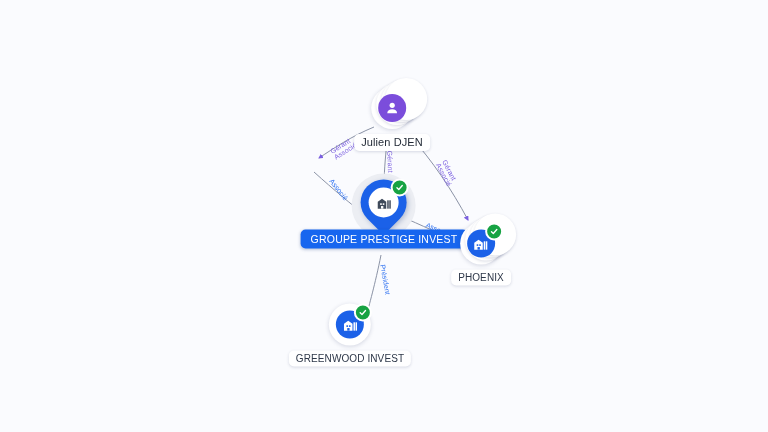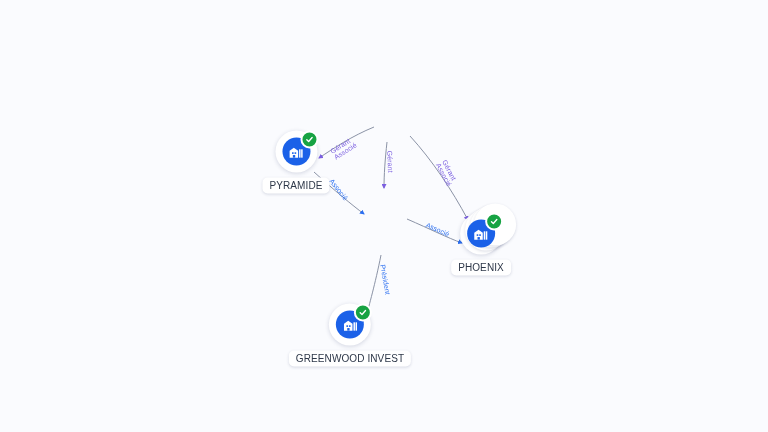--- a/index.html
+++ b/index.html
@@ -234,44 +234,60 @@
   </div>
 
   <div class="edge-label role-company" style="left:425px; top:226px; transform: rotate(24deg);">
     <span>Associé</span>
   </div>
 
   <div class="edge-label role-company" style="left:370px; top:276px; transform: rotate(80deg);">
     <span>Président</span>
   </div>
 
-
-  <div class="node" id="node-pyramide" style="left:296px; top:162px;">
+  <div class="node" id="node-julien" style="left:392px; top:119px;">
     <div class="puck">
-      <div class="disc company" style="position:relative; z-index:5;">
-        <svg width="17" height="17" viewBox="0 0 24 24" fill="#ffffff">
+      <div class="stack s1"></div>
+      <div class="stack s2"></div>
+      <div class="stack s3"></div>
+      <div class="disc person" style="position:relative; z-index:5;">
+        <svg width="16" height="16" viewBox="0 0 24 24" fill="#ffffff">
+          <circle cx="12" cy="8" r="3.9"></circle>
+          <path d="M4.6 20c0-4.1 3.3-6.2 7.4-6.2s7.4 2.1 7.4 6.2z"></path>
+        </svg>
+      </div>
+    </div>
+    <div class="node-label person-label">Julien DJEN</div>
+  </div>
+
+
+  <div id="node-center" style="left:384px; top:214px;">
+    <div class="halo"></div>
+    <div class="pin">
+      <div class="pin-body"></div>
+      <div class="pin-hole">
+        <svg width="17" height="17" viewBox="0 0 24 24" fill="#3f4a5a">
           <path d="M3 20V10.2L9 6.1l6 4.1V20z"></path>
           <rect x="16.4" y="8.2" width="2.1" height="11.8"></rect>
           <rect x="19.3" y="8.2" width="2.1" height="11.8"></rect>
-          <rect x="6.4" y="12.4" width="2.3" height="2.3" fill="#1b61e8"></rect>
-          <rect x="10" y="12.4" width="2.3" height="2.3" fill="#1b61e8"></rect>
-          <rect x="7.6" y="16.3" width="3.3" height="3.7" fill="#1b61e8"></rect>
+          <rect x="6.4" y="12.4" width="2.3" height="2.3" fill="#ffffff"></rect>
+          <rect x="10" y="12.4" width="2.3" height="2.3" fill="#ffffff"></rect>
+          <rect x="7.6" y="16.3" width="3.3" height="3.7" fill="#ffffff"></rect>
         </svg>
       </div>
       <div class="check-badge">
         <svg width="8" height="8" viewBox="0 0 24 24" fill="none" stroke="#ffffff" stroke-width="4" stroke-linecap="round" stroke-linejoin="round">
           <polyline points="4,12.5 9.5,18 20,6"></polyline>
         </svg>
       </div>
     </div>
-    <div class="node-label">PYRAMIDE</div>
-  </div>
-
-
-  <div class="node" id="node-phoenix" style="left:481px; top:244px;">
+    <div class="center-label">GROUPE PRESTIGE INVEST</div>
+  </div>
+
+  <div class="node" id="node-phoenix" style="left:481px; top:254px;">
     <div class="puck">
       <div class="stack s1"></div>
       <div class="stack s2"></div>
       <div class="stack s3"></div>
       <div class="disc company" style="position:relative; z-index:5;">
         <svg width="17" height="17" viewBox="0 0 24 24" fill="#ffffff">
           <path d="M3 20V10.2L9 6.1l6 4.1V20z"></path>
           <rect x="16.4" y="8.2" width="2.1" height="11.8"></rect>
           <rect x="19.3" y="8.2" width="2.1" height="11.8"></rect>
           <rect x="6.4" y="12.4" width="2.3" height="2.3" fill="#1b61e8"></rect>

